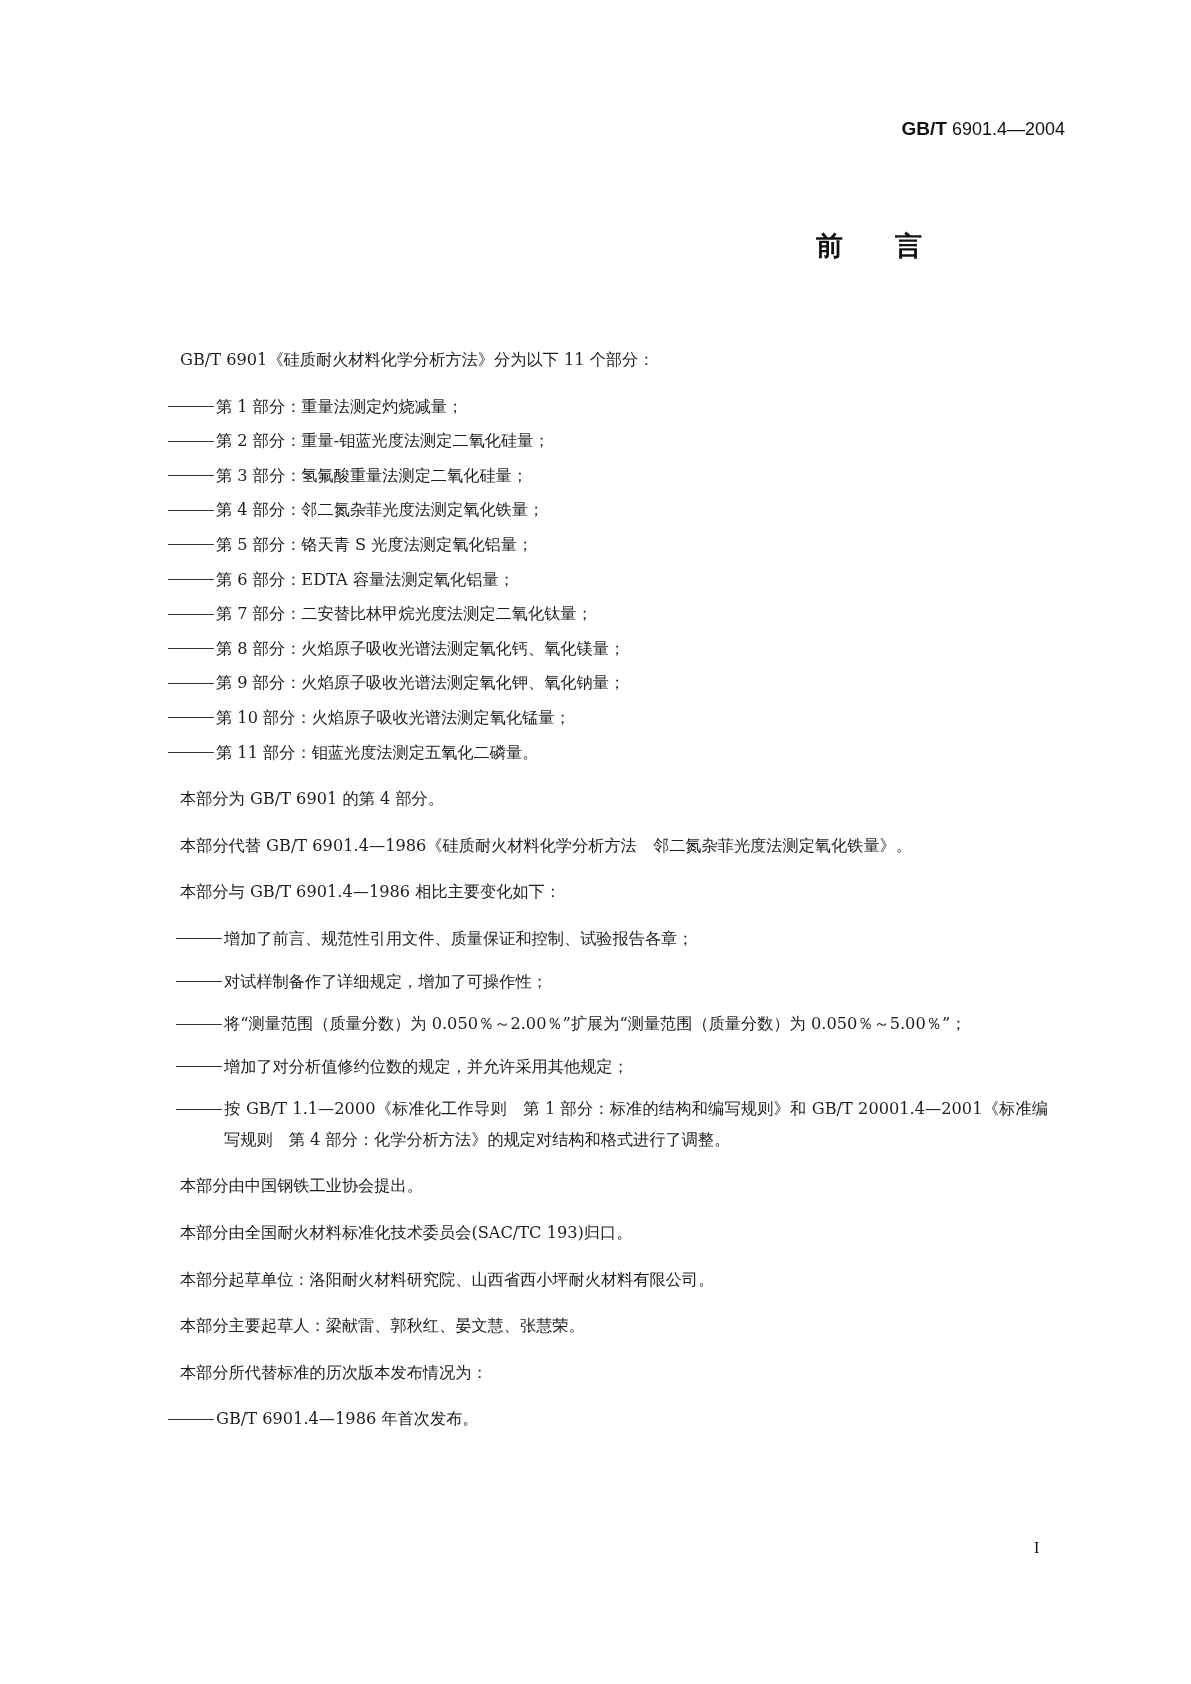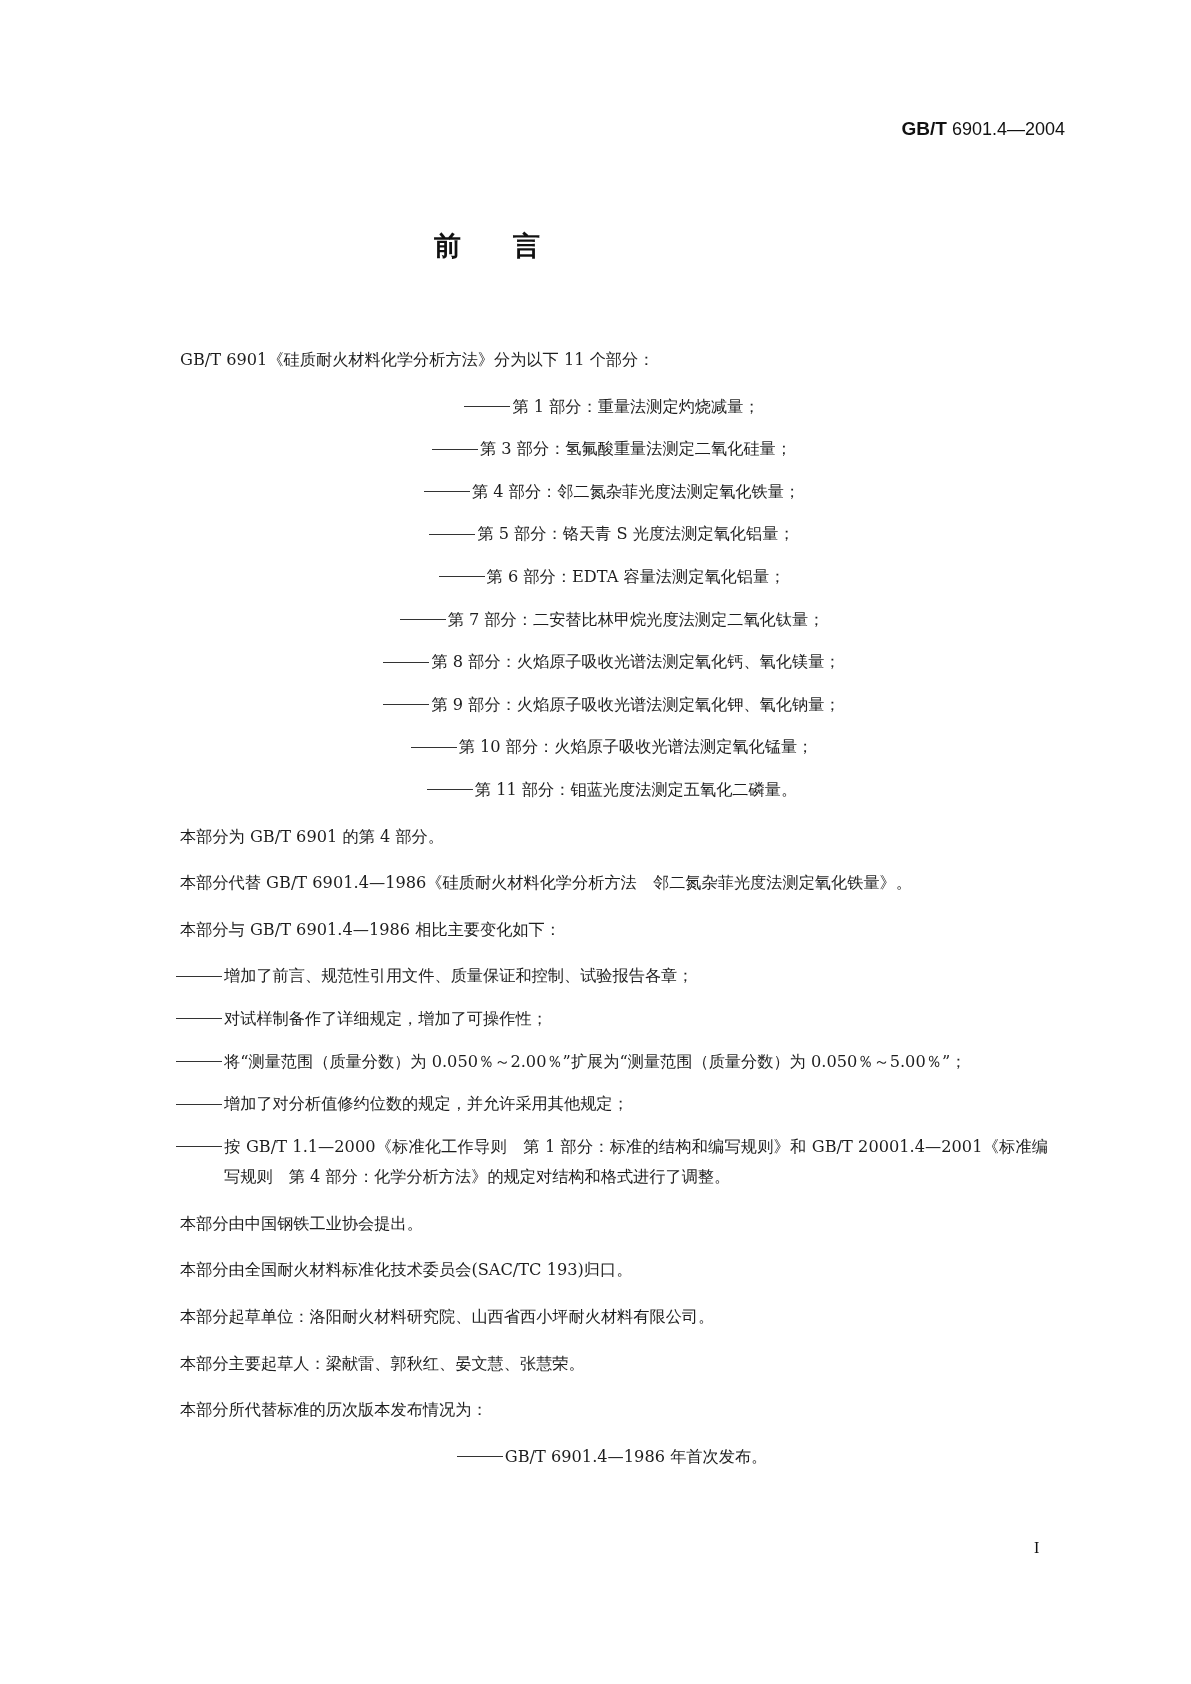--- a/index.html
+++ b/index.html
@@ -27,21 +27,21 @@
     .std-code .prefix {
       font-family: Liberation Sans, sans-serif;
       font-weight: bold;
       font-size: 19px;
     }
     .title {
       position: absolute;
       top: 228px;
       left: 0;
       width: 974px;
-      text-align: center;
+      text-align: right;
       font-family: "DejaVu Sans", "Liberation Sans", sans-serif;
       font-weight: bold;
       font-size: 27px;
       letter-spacing: 52px;
       text-indent: 52px;
       color: #111;
     }
     .body-text {
       position: absolute;
       top: 329px;
@@ -50,24 +50,23 @@
       font-size: 16.2px;
       line-height: 30.6px;
       color: #1e1e1e;
     }
     .p {
       text-indent: 36px;
       margin: 16px;
       text-align: justify;
     }
     .dash {
-      margin: 12px;
+      margin: 4px;
       padding-left: 36px;
       white-space: nowrap;
-      text-align: center;
     }
     .dash-wrap {
       margin: 12px;
       padding-left: 84px;
       text-indent: -48px;
       text-align: justify;
     }
     .dash-mark {
       display: inline-block;
       width: 48px;
@@ -101,20 +100,21 @@
   <span>6901.4—2004</span>
 </div>
 
 <div class="title">前言</div>
 
 <div class="body-text">
   <p class="p">GB/T 6901《硅质耐火材料化学分析方法》分为以下 11 个部分：</p>
 
   <div>
     <p class="dash"><span class="dash-mark"></span><span>第 1 部分：重量法测定灼烧减量；</span></p>
+    <p class="dash"><span class="dash-mark"></span><span>第 2 部分：重量-钼蓝光度法测定二氧化硅量；</span></p>
     <p class="dash"><span class="dash-mark"></span><span>第 3 部分：氢氟酸重量法测定二氧化硅量；</span></p>
     <p class="dash"><span class="dash-mark"></span><span>第 4 部分：邻二氮杂菲光度法测定氧化铁量；</span></p>
     <p class="dash"><span class="dash-mark"></span><span>第 5 部分：铬天青 S 光度法测定氧化铝量；</span></p>
     <p class="dash"><span class="dash-mark"></span><span>第 6 部分：EDTA 容量法测定氧化铝量；</span></p>
     <p class="dash"><span class="dash-mark"></span><span>第 7 部分：二安替比林甲烷光度法测定二氧化钛量；</span></p>
     <p class="dash"><span class="dash-mark"></span><span>第 8 部分：火焰原子吸收光谱法测定氧化钙、氧化镁量；</span></p>
     <p class="dash"><span class="dash-mark"></span><span>第 9 部分：火焰原子吸收光谱法测定氧化钾、氧化钠量；</span></p>
     <p class="dash"><span class="dash-mark"></span><span>第 10 部分：火焰原子吸收光谱法测定氧化锰量；</span></p>
     <p class="dash"><span class="dash-mark"></span><span>第 11 部分：钼蓝光度法测定五氧化二磷量。</span></p>
   </div>

